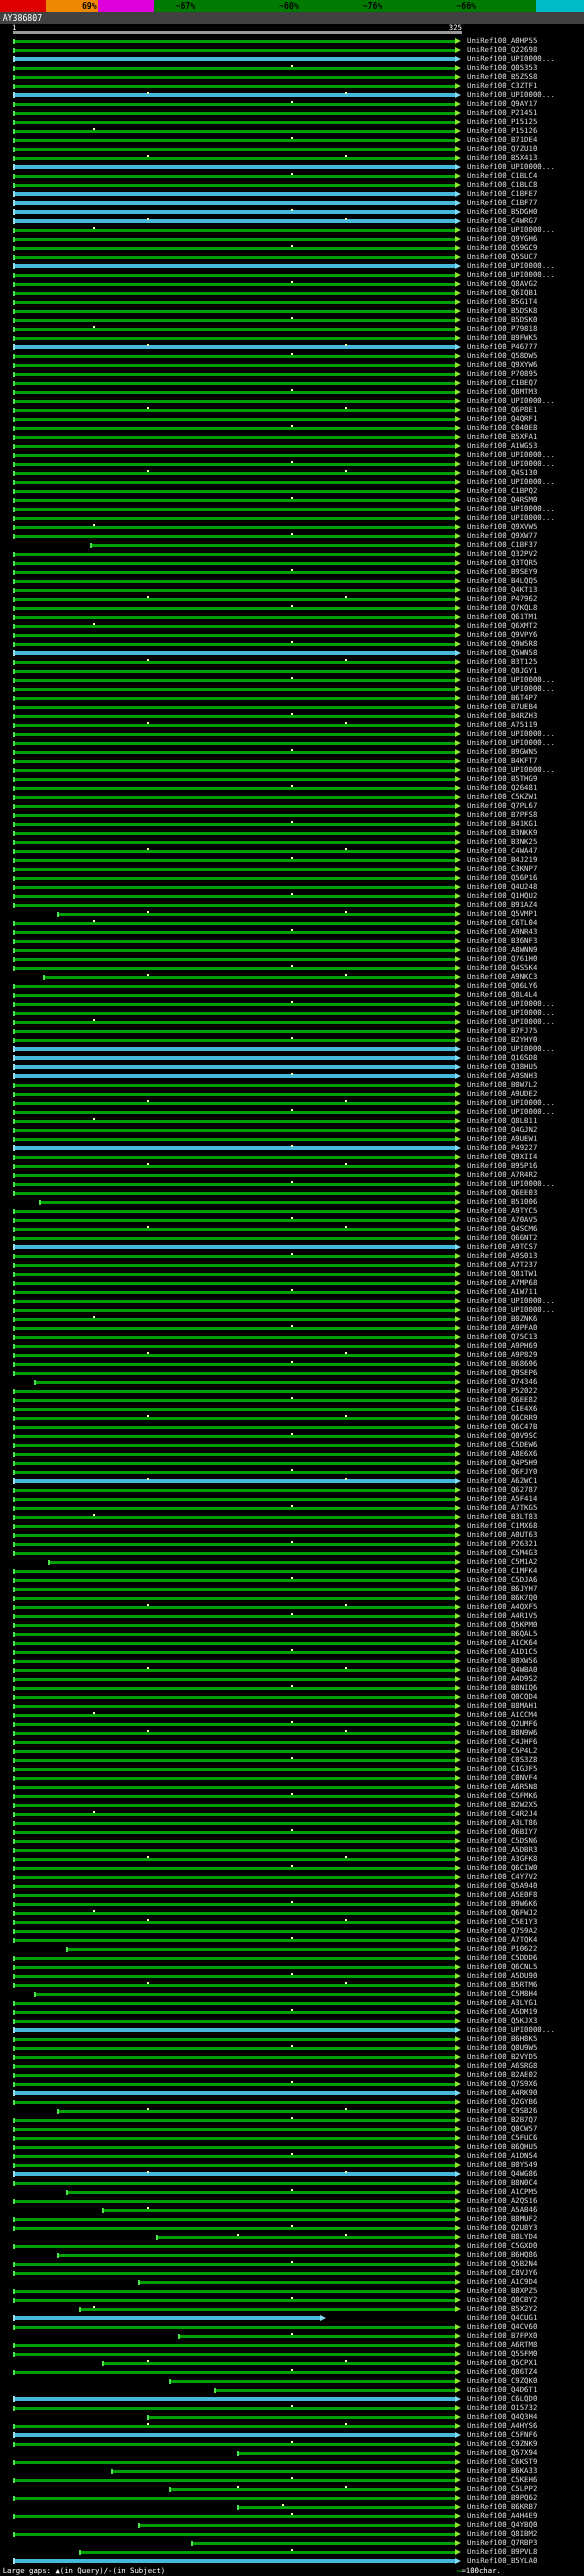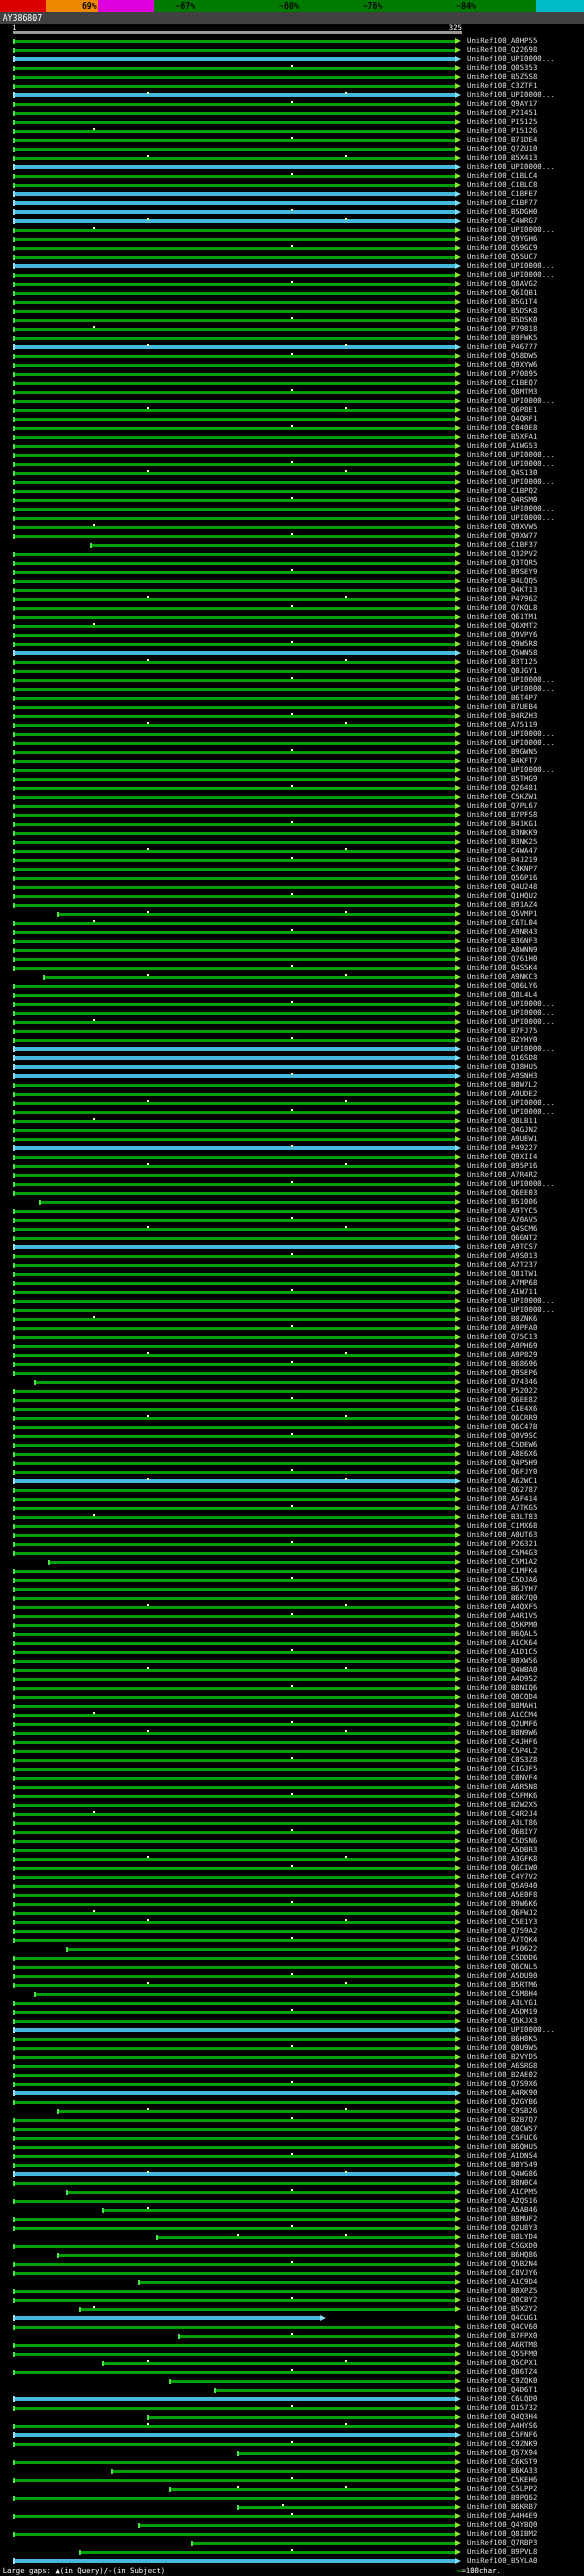--- a/index.html
+++ b/index.html
@@ -42,21 +42,21 @@
 <div id="key">
     <div class="seg" style="width: 7.8%; background: rgb(221, 0, 0);"></div>
     <div class="seg" style="width: 8.9%; background: rgb(238, 136, 0);"></div>
     <div class="seg" style="width: 9.7%; background: rgb(221, 0, 221);"></div>
     <div class="seg" style="width: 65.3%; background: rgb(0, 122, 0);"></div>
     <div class="seg" style="width: 8.3%; background: rgb(0, 187, 200);"></div>
     <div class="seg-label" style="left: 14%;">69%</div>
     <div class="seg-label" style="left: 30%;">~67%</div>
     <div class="seg-label" style="left: 46%; margin-left: 10px;">~60%</div>
     <div class="seg-label" style="left: 62%;">~76%</div>
-    <div class="seg-label" style="left: 78%;">~84%</div>
+    <div class="seg-label" style="left: 78%;">~66%</div>
   </div>
 
 <div id="query-band">
   <span>AY386807</span>
 </div>
 
 <div id="ruler">
   <div class="line"></div>
   <span class="start">1</span>
   <span class="end">325</span>

